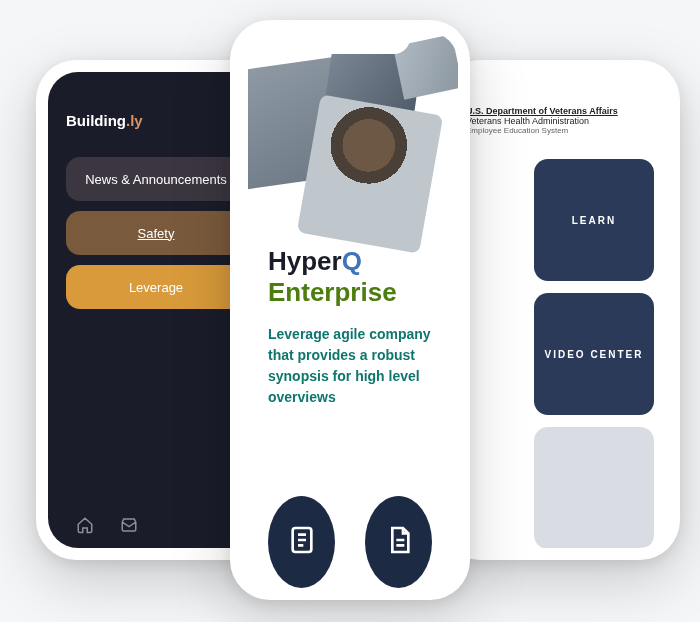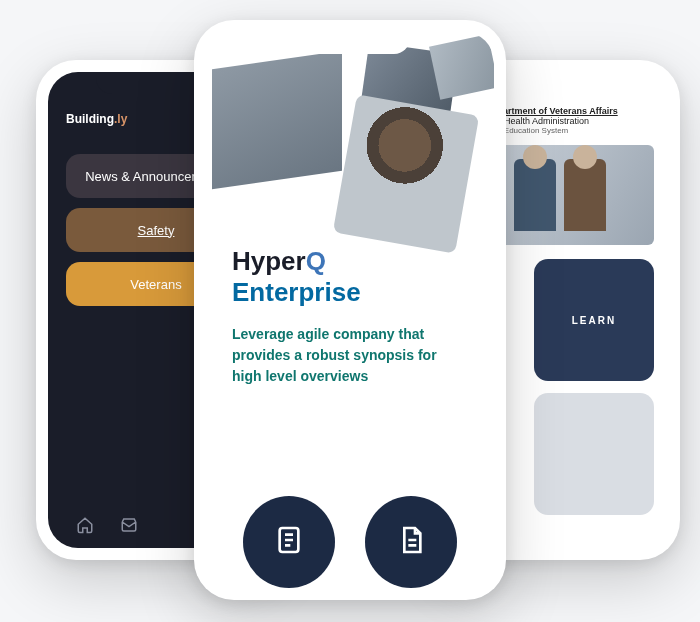--- a/index.html
+++ b/index.html
@@ -29,21 +29,21 @@
     position: absolute; top: 0; left: 50%; transform: translateX(-50%);
     width: 120px; height: 22px; background: #fff;
     border-bottom-left-radius: 16px; border-bottom-right-radius: 16px;
     z-index: 5;
   }
   .notch.dark { background: #1a1d29; }
 
   
   .phone.left { width: 240px; height: 500px; top: 60px; left: 36px; z-index: 1; }
   .phone.left .screen { background: #1a1d29; color: #fff; padding: 26px 18px 0 18px; display: flex; flex-direction: column; }
-  .brand { font-size: 12px; font-weight: 700; margin-top: 14px; margin-bottom: 28px; }
+  .brand { font-size: 15px; font-weight: 700; margin-top: 14px; margin-bottom: 28px; }
   .brand .accent { color: #d89468; }
   .hero-title { font-size: 20px; line-height: 1.35; font-weight: 300; margin-bottom: 20px; }
   .hero-title .bold { font-weight: 700; }
   .pill-list { display: flex; flex-direction: column; gap: 10px; }
   .pill {
     height: 44px; border-radius: 14px;
     display: flex; align-items: center; justify-content: center;
     font-size: 13px; color: #fff;
   }
   .pill.a { background: #3b3640; }
@@ -74,42 +74,42 @@
   .tile-row { display: flex; flex-direction: column; gap: 12px; margin-top: 14px; align-items: flex-end; }
   .tile {
     width: 120px; height: 122px; border-radius: 14px;
     background: #2a3a58; color: #fff;
     display: flex; align-items: center; justify-content: center;
     font-size: 10px; letter-spacing: 2px; font-weight: 600;
   }
   .tile.light { background: #d9dde3; }
 
   
-  .phone.center { width: 312px; height: 580px; top: 20px; left: 50%; transform: translateX(-50%); z-index: 3; }
+  .phone.center { width: 240px; height: 580px; top: 20px; left: 50%; transform: translateX(-50%); z-index: 3; }
   .phone.center .screen { background: #fff; display: flex; flex-direction: column; }
   .hero-collage {
     height: 200px; position: relative; background: #fff; overflow: visible;
   }
   .shard {
     position: absolute; background: #9aa6b2;
   }
   .shard.s1 { width: 130px; height: 120px; top: 28px; left: 6px; transform: skewY(-8deg); background: linear-gradient(160deg,#8e99a4,#6a7682); }
   .shard.s2 { width: 90px; height: 70px; top: 16px; right: 40px; transform: rotate(8deg); background: linear-gradient(120deg,#7c8896,#4e5a66); }
   .shard.s3 { width: 60px; height: 54px; top: 8px; right: 0px; transform: rotate(-12deg); background: linear-gradient(120deg,#b0bac3,#8a96a0); }
   .portrait {
     position: absolute; top: 72px; right: 26px;
     width: 124px; height: 140px;
     transform: rotate(10deg);
     background: radial-gradient(circle at 45% 30%, #6d5846 0 22%, #4b4038 22% 32%, #bfc6cc 32% 100%);
     border-radius: 8px;
   }
   .center-body { padding: 14px 26px 0 26px; }
   .center-title { font-size: 26px; font-weight: 700; color: #1a1d29; line-height: 1.2; }
   .center-title .q { color: #3e75b8; }
-  .center-subtitle { font-size: 26px; font-weight: 700; color: #0369a1; margin-bottom: 16px; }
+  .center-subtitle { font-size: 26px; font-weight: 700; color: #4d7c0f; margin-bottom: 16px; }
   .center-desc { font-size: 14px; color: #0f766e; line-height: 1.5; font-weight: 700; }
   .circle-row {
     margin-top: auto; padding: 20px 26px 0 26px;
     display: flex; gap: 30px; justify-content: center;
   }
   .circle {
     width: 92px; height: 92px; border-radius: 50%;
     background: #1c2a44; display: flex; align-items: center; justify-content: center;
   }
   .circle svg { width: 32px; height: 32px; stroke: #fff; fill: none; stroke-width: 2; }
@@ -121,21 +121,21 @@
 
   <div class="phone left">
     <div class="screen">
       <div class="notch dark"></div>
       <div class="brand">
         <span>Building</span><span class="accent">.ly</span>
       </div>
       <div class="pill-list">
         <div class="pill a">News &amp; Announcements</div>
         <div class="pill c">Safety</div>
-        <div class="pill d">Veterans</div>
+        <div class="pill d">Leverage</div>
       </div>
       <div class="tabbar">
         <span>
           <svg viewBox="0 0 24 24" fill="none" stroke="currentColor" stroke-width="2">
               <path d="M3 11l9-8 9 8v9a2 2 0 0 1-2 2h-4v-6h-6v6H5a2 2 0 0 1-2-2z"></path>
             </svg>
         </span>
         <span>
           <svg viewBox="0 0 24 24" fill="none" stroke="currentColor" stroke-width="2">
               <path d="M3 8l9 6 9-6M3 8v10a2 2 0 0 0 2 2h14a2 2 0 0 0 2-2V8M3 8l2-4h14l2 4"></path>
@@ -152,20 +152,21 @@
         <div class="ul">U.S. Department of Veterans Affairs</div>
         <div>Veterans Health Administration</div>
         <div class="sub">Employee Education System</div>
       </div>
       <div class="va-hero">
         <div class="person"></div>
         <div class="person" style="background:#6b533f"></div>
       </div>
       <div class="tile-row">
         <div class="tile">LEARN</div>
+        <div class="tile">VIDEO CENTER</div>
         <div class="tile light"></div>
       </div>
     </div>
   </div>
 
   <div class="phone center">
     <div class="screen">
       <div class="notch"></div>
       <div class="hero-collage">
         <div class="shard s1"></div>

